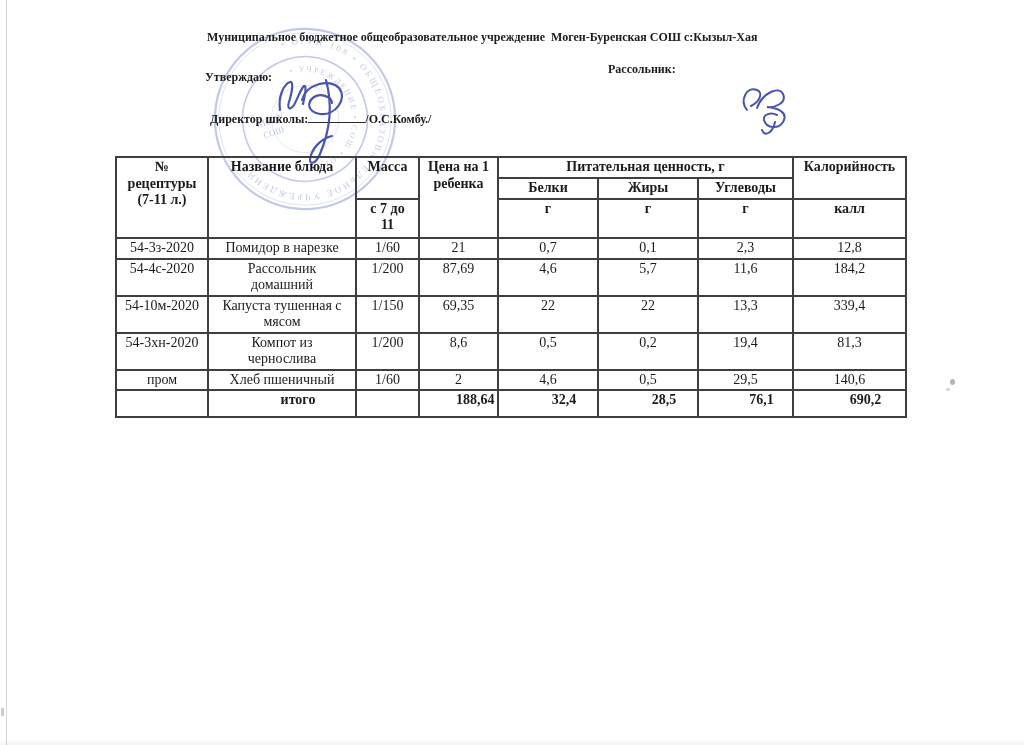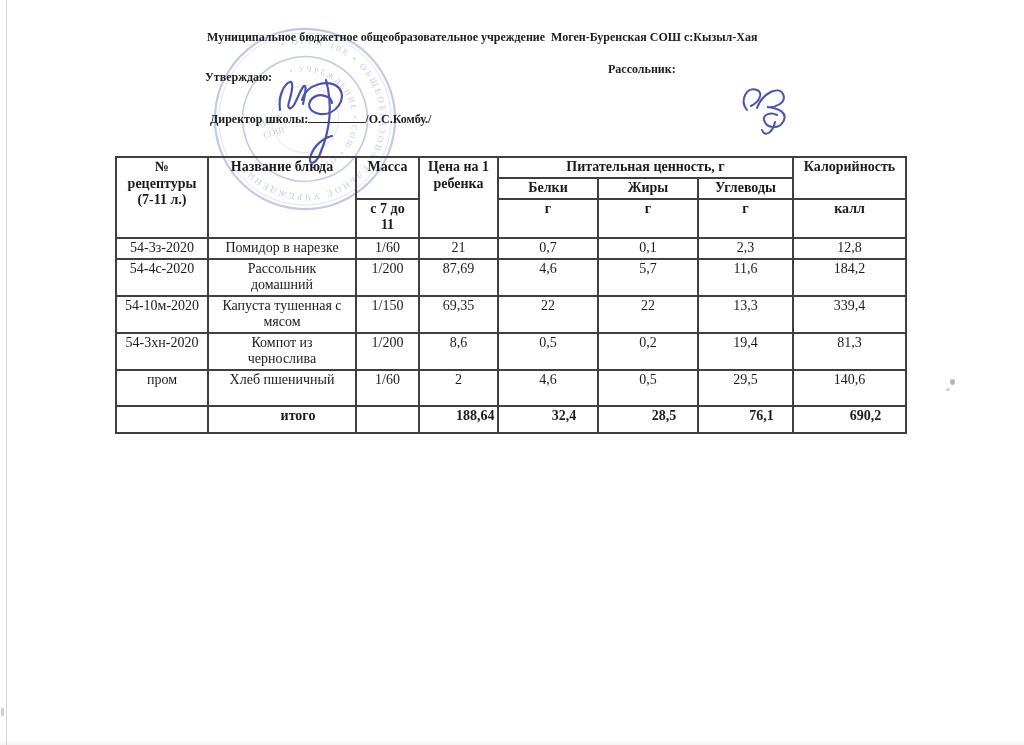--- a/index.html
+++ b/index.html
@@ -30,21 +30,21 @@
     border:2px solid #3f3f3f;padding:1px 4px;
     vertical-align:top;text-align:center;white-space:pre-line;
     overflow:hidden;
   }
   td.hd{font-weight:bold;}
   td.vmid{vertical-align:middle;}
   td.dish{text-align:left;padding-left:6px;}
   td.low{padding-top:8px;}
   tr.h1{height:21px;} tr.h2{height:18px;margin-top:8px;} tr.h3{height:39px;}
   tr.r1{height:21px;} tr.r2{height:32px;} tr.r3{height:33px;margin-left:31px;}
-  tr.r4{height:35px;} tr.r5{height:36px;} tr.rt{height:27px;}
+  tr.r4{height:35px;} tr.r5{height:20px;} tr.rt{height:27px;}
   tr.rt td{font-weight:bold;padding-left:36px;}
 
   .stamp{left:206px;top:20px;width:198px;height:198px;pointer-events:none;}
   .sig-svg{pointer-events:none;}
   .edge-left{left:6px;top:0;width:1px;height:745px;background:rgba(120,120,120,.3);}
   .edge-bottom{left:0;bottom:0;width:1024px;height:6px;background:linear-gradient(to bottom,rgba(0,0,0,0),rgba(0,0,0,.045));}
   .speck1{left:950px;top:379px;width:5px;height:6px;border-radius:50%;background:rgba(90,90,95,.45);}
   .speck2{left:946px;top:388px;width:4px;height:3px;border-radius:50%;background:rgba(120,120,125,.35);}
   .speck3{left:1px;top:708px;width:3px;height:8px;background:rgba(130,130,130,.4);}
 </style>

